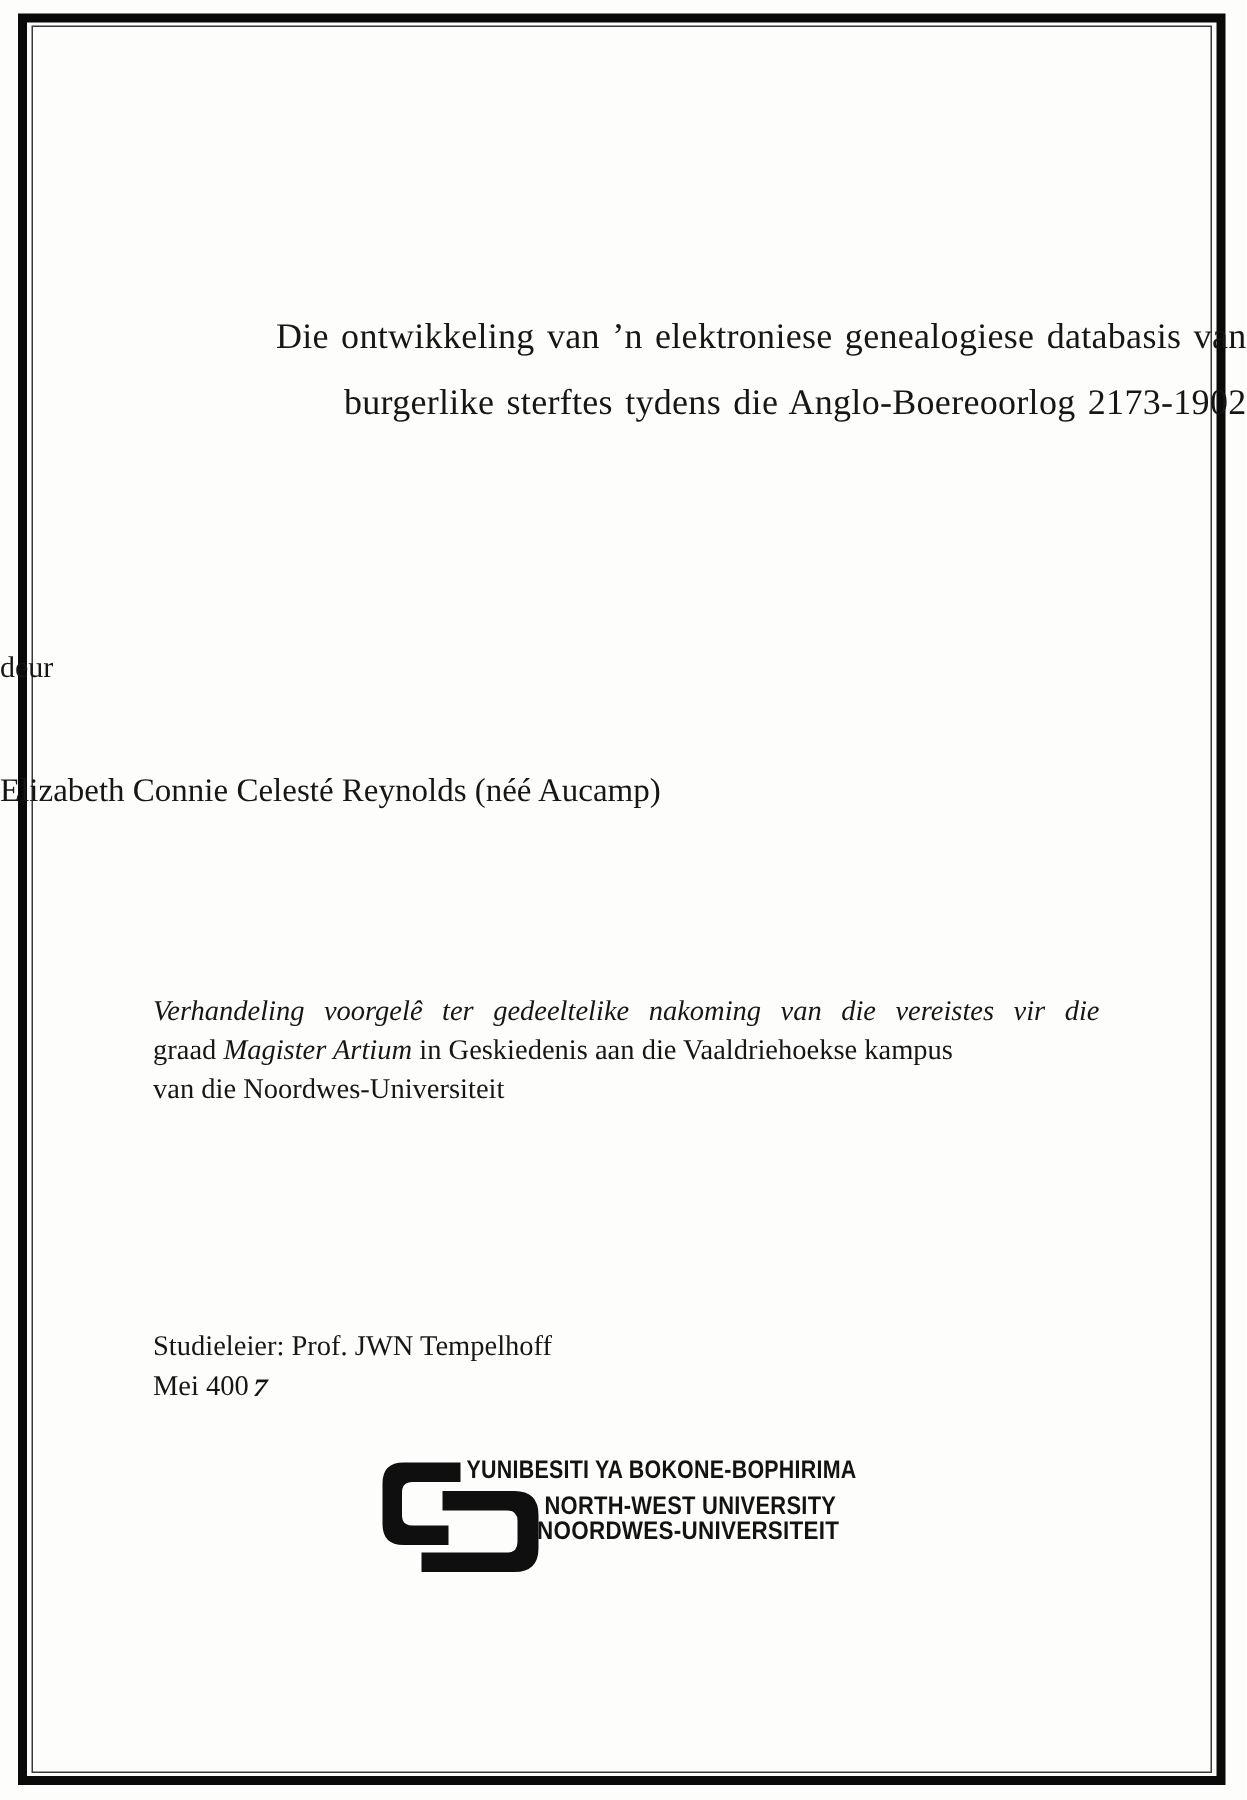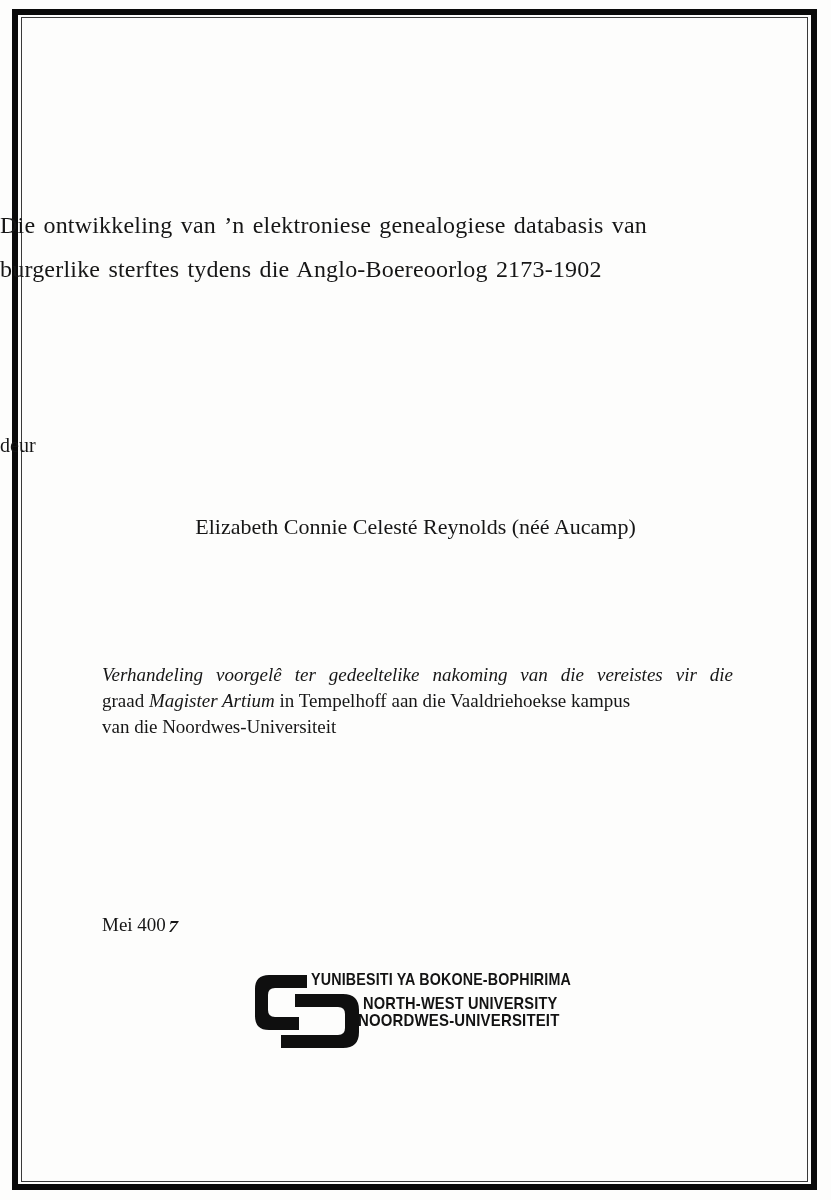--- a/index.html
+++ b/index.html
@@ -26,36 +26,35 @@
   .frame-inner {
     position: absolute;
     left: 21px; top: 17px; right: 23px; bottom: 18px;
     border: 1px solid #3a3a3a;
     box-sizing: border-box;
   }
 
   .title {
     position: absolute;
     top: 203px; left: 0; width: 100%;
-    text-align: left;
+    text-align: right;
     font-size: 24px;
     line-height: 44px;
     letter-spacing: 0.2px;
     word-spacing: 2px;
   }
   .byline {
     position: absolute;
     top: 434px; left: 0; width: 100%;
     text-align: left;
     font-size: 20px;
   }
   .author {
     position: absolute;
     top: 514px; left: 0; width: 100%;
-    text-align: center;
     font-size: 22px;
   }
   .statement {
     position: absolute;
     left: 102px; top: 662px; width: 631px;
     font-size: 19px;
     line-height: 26px;
   }
   .statement .just {
     text-align: justify;
@@ -117,24 +116,25 @@
     <div>Die ontwikkeling van ’n elektroniese genealogiese databasis van</div>
     <div>burgerlike sterftes tydens die Anglo-Boereoorlog 2173-1902</div>
   </div>
 
   <div class="byline">deur</div>
 
   <div class="author">Elizabeth Connie Celesté Reynolds (néé Aucamp)</div>
 
   <div class="statement">
     <div class="just">Verhandeling voorgelê ter gedeeltelike nakoming van die vereistes vir die</div>
-    <div><span>graad </span><em>Magister Artium</em><span> in Tempelhoff aan die Vaaldriehoekse kampus</span></div>
+    <div><span>graad </span><em>Magister Artium</em><span> in Geskiedenis aan die Vaaldriehoekse kampus</span></div>
     <div>van die Noordwes-Universiteit</div>
   </div>
 
+  <div class="supervisor">Studieleier: Prof. JWN Tempelhoff</div>
 
   <div class="dateline"><span>Mei 400</span><span class="seven">7</span></div>
 
   <div class="logo">
     <svg class="mark" viewBox="0 0 108 78" xmlns="http://www.w3.org/2000/svg" aria-hidden="true">
       <path fill="#0f0f0f" d="M16,3 H54 V16 H22 Q15,16 15,23 V38 Q15,45 22,45 H46 V58 H16 Q2,58 2,44 V17 Q2,3 16,3 Z"></path>
       <path fill="#0f0f0f" d="M42,22 H90 Q106,22 106,38 V60 Q106,76 90,76 H28 V63 H85 Q92,63 92,56 V42 Q92,35 85,35 H42 Z"></path>
     </svg>
     <div class="wm wm1">YUNIBESITI YA BOKONE-BOPHIRIMA</div>
     <div class="wm wm2">NORTH-WEST UNIVERSITY</div>

